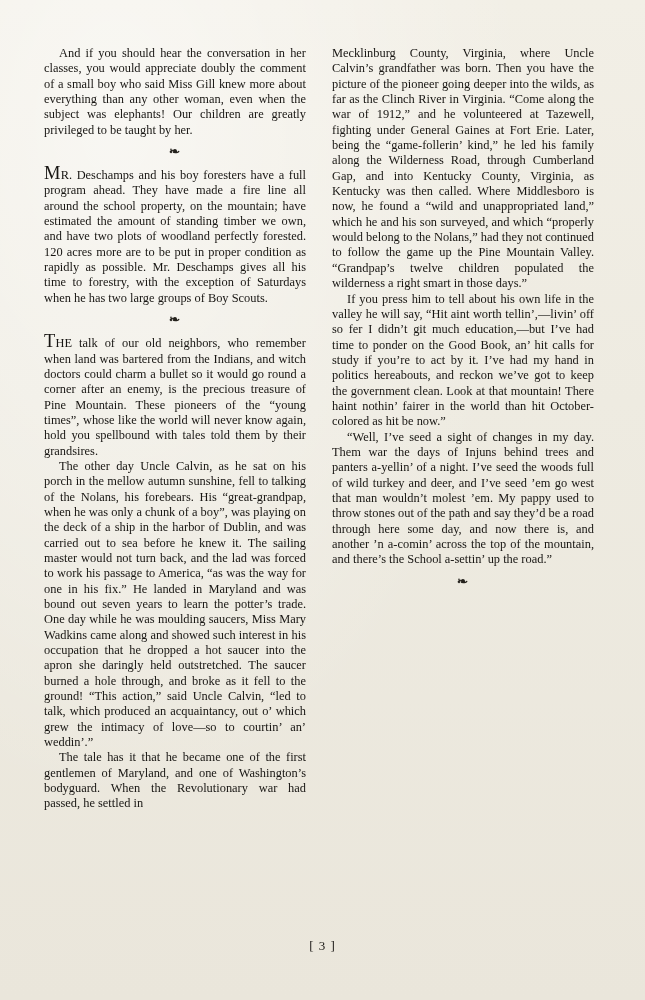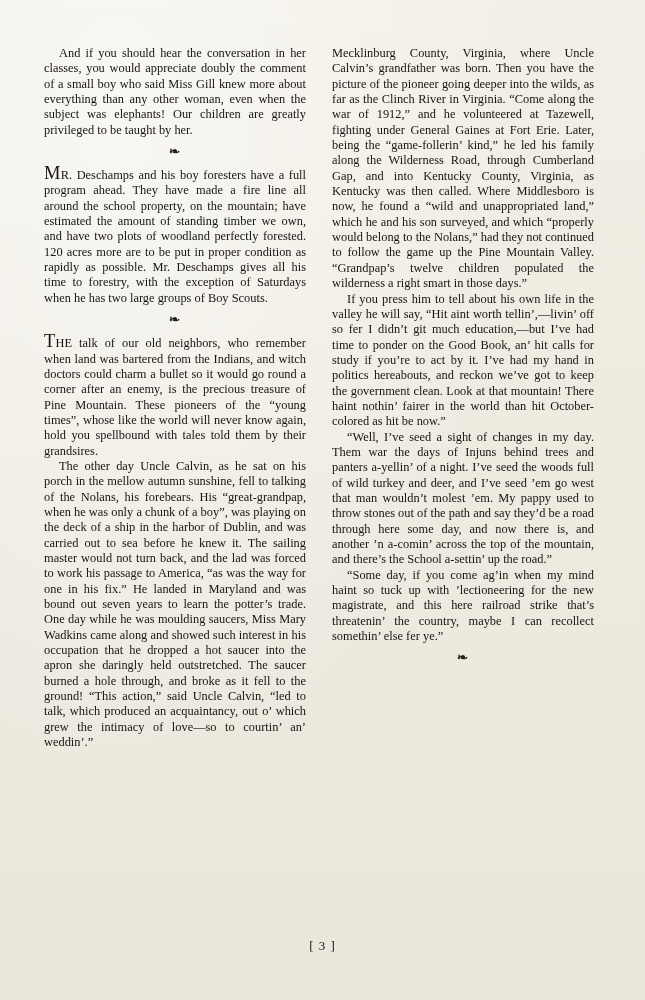--- a/index.html
+++ b/index.html
@@ -91,27 +91,27 @@
 
       <div class="orn"><span>❧</span></div>
 
       <p class="dropcapline"><span class="dropcap">M</span><span class="smallcaps-word">R.</span><span> Deschamps and his boy foresters have a full program ahead. They have made a fire line all around the school property, on the mountain; have estimated the amount of standing timber we own, and have two plots of woodland perfectly forested. 120 acres more are to be put in proper condition as rapidly as possible. Mr. Deschamps gives all his time to forestry, with the exception of Saturdays when he has two large groups of Boy Scouts.</span></p>
 
       <div class="orn"><span>❧</span></div>
 
       <p class="dropcapline"><span class="dropcap">T</span><span class="smallcaps-word">HE</span><span> talk of our old neighbors, who remember when land was bartered from the Indians, and witch doctors could charm a bullet so it would go round a corner after an enemy, is the precious treasure of Pine Mountain. These pioneers of the “young times”, whose like the world will never know again, hold you spellbound with tales told them by their grandsires.</span></p>
 
       <p>The other day Uncle Calvin, as he sat on his porch in the mellow autumn sunshine, fell to talking of the Nolans, his forebears. His “great-grandpap, when he was only a chunk of a boy”, was playing on the deck of a ship in the harbor of Dublin, and was carried out to sea before he knew it. The sailing master would not turn back, and the lad was forced to work his passage to America, “as was the way for one in his fix.” He landed in Maryland and was bound out seven years to learn the potter’s trade. One day while he was moulding saucers, Miss Mary Wadkins came along and showed such interest in his occupation that he dropped a hot saucer into the apron she daringly held outstretched. The saucer burned a hole through, and broke as it fell to the ground! “This action,” said Uncle Calvin, “led to talk, which produced an acquaintancy, out o’ which grew the intimacy of love—so to courtin’ an’ weddin’.”</p>
+      <p>The tale has it that he became one of the first gentlemen of Maryland, and one of Washington’s bodyguard. When the Revolutionary war had passed, he settled in</p>
     </div>
 
     <div class="col">
       <p class="noindent">Mecklinburg County, Virginia, where Uncle Calvin’s grandfather was born. Then you have the picture of the pioneer going deeper into the wilds, as far as the Clinch River in Virginia. “Come along the war of 1912,” and he volunteered at Tazewell, fighting under General Gaines at Fort Erie. Later, being the “game-follerin’ kind,” he led his family along the Wilderness Road, through Cumberland Gap, and into Kentucky County, Virginia, as Kentucky was then called. Where Middlesboro is now, he found a “wild and unappropriated land,” which he and his son surveyed, and which “properly would belong to the Nolans,” had they not continued to follow the game up the Pine Mountain Valley. “Grandpap’s twelve children populated the wilderness a right smart in those days.”</p>
       <p>If you press him to tell about his own life in the valley he will say, “Hit aint worth tellin’,—livin’ off so fer I didn’t git much education,—but I’ve had time to ponder on the Good Book, an’ hit calls for study if you’re to act by it. I’ve had my hand in politics hereabouts, and reckon we’ve got to keep the government clean. Look at that mountain! There haint nothin’ fairer in the world than hit October-colored as hit be now.”</p>
       <p>“Well, I’ve seed a sight of changes in my day. Them war the days of Injuns behind trees and panters a-yellin’ of a night. I’ve seed the woods full of wild turkey and deer, and I’ve seed ’em go west that man wouldn’t molest ’em. My pappy used to throw stones out of the path and say they’d be a road through here some day, and now there is, and another ’n a-comin’ across the top of the mountain, and there’s the School a-settin’ up the road.”</p>
-      <p>“Some day, if you come ag’in when my mind haint so tuck up with ’lectioneering for the new magistrate, and this here railroad strike that’s threatenin’ the country, maybe I can recollect somethin’ else fer ye.”</p>
 
       <div class="orn"><span>❧</span></div>
 
     </div>
 
   </div>
 
   <div class="folio">[ 3 ]</div>
 </div>
 

